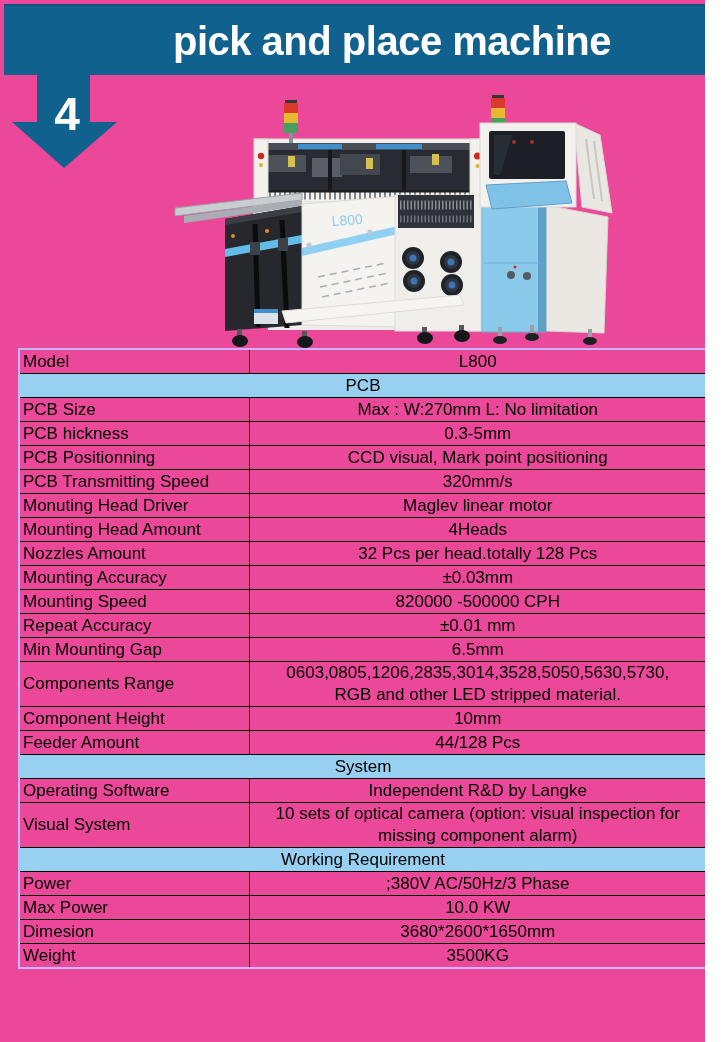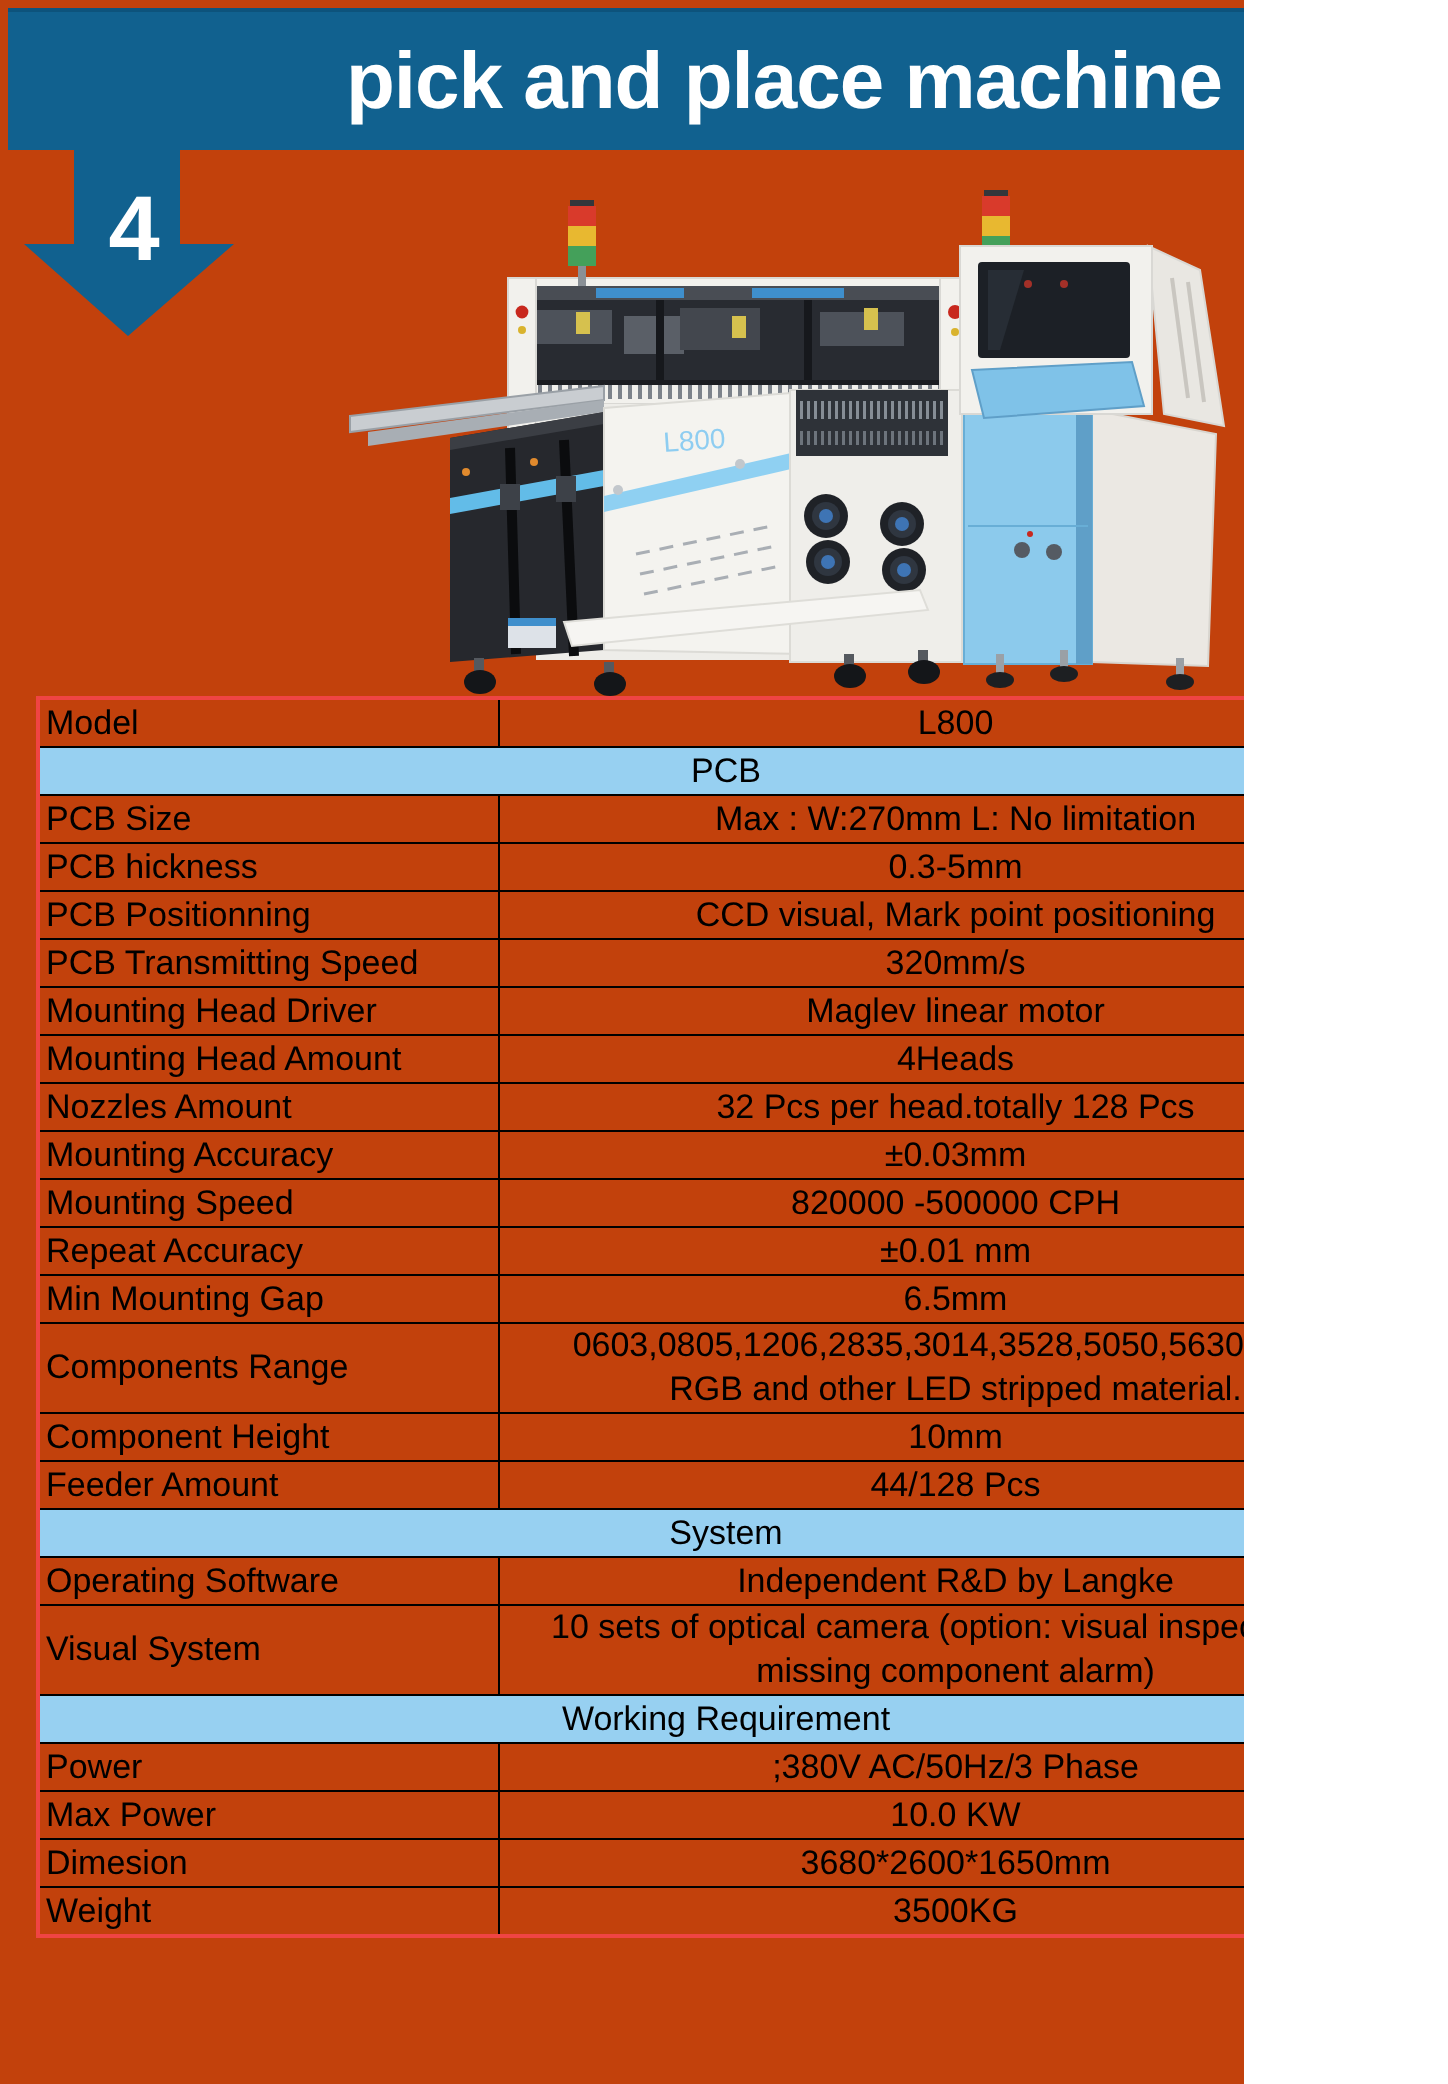--- a/index.html
+++ b/index.html
@@ -1,33 +1,33 @@
 <!DOCTYPE html>
 <html><head>
 <meta charset="utf-8">
 <style>
   html,body{margin:0;padding:0;}
   body{background:#ffffff;font-family:"Liberation Sans",sans-serif;}
-  .page{position:relative;width:622px;height:1042px;background:#c2410c;overflow:hidden;}
+  .page{position:relative;width:705px;height:1042px;background:#ec4899;overflow:hidden;}
 
   
   .banner{position:absolute;left:4px;top:4px;width:718px;height:71px;background:#11618f;
           border-top:2px solid #0d537c;box-sizing:border-box;
           display:flex;align-items:center;justify-content:center;padding-left:58px;}
   .banner-title{color:#ffffff;font-size:40px;font-weight:700;letter-spacing:-0.5px;margin:0;line-height:1;}
 
   
   .step-arrow{position:absolute;left:12px;top:75px;width:106px;height:94px;}
 
   
   .machine{position:absolute;left:170px;top:95px;width:465px;height:255px;}
 
   
   .spec-table{position:absolute;left:18px;top:348px;width:690px;border-collapse:collapse;
-              border:2px solid #ef4444;table-layout:fixed;}
+              border:2px solid #c4b5fd;table-layout:fixed;}
   .spec-table td{border:1px solid #000;font-size:17px;line-height:22px;height:23px;
                  padding:0 3px;color:#000;vertical-align:middle;overflow:hidden;}
   .key-cell{text-align:left;}
   .value-cell{text-align:center;white-space:pre-line;}
   .section-cell{background:#97d0f1;text-align:center;}
 </style>
 </head>
 <body>
 
 <div class="page">
@@ -215,21 +215,21 @@
         </tr>
         <tr>
           <td class="key-cell">PCB Positionning</td>
           <td class="value-cell">CCD visual, Mark point positioning</td>
         </tr>
         <tr>
           <td class="key-cell">PCB Transmitting Speed</td>
           <td class="value-cell">320mm/s</td>
         </tr>
         <tr>
-          <td class="key-cell">Mounting Head Driver</td>
+          <td class="key-cell">Monuting Head Driver</td>
           <td class="value-cell">Maglev linear motor</td>
         </tr>
         <tr>
           <td class="key-cell">Mounting Head Amount</td>
           <td class="value-cell">4Heads</td>
         </tr>
         <tr>
           <td class="key-cell">Nozzles Amount</td>
           <td class="value-cell">32 Pcs per head.totally 128 Pcs</td>
         </tr>

